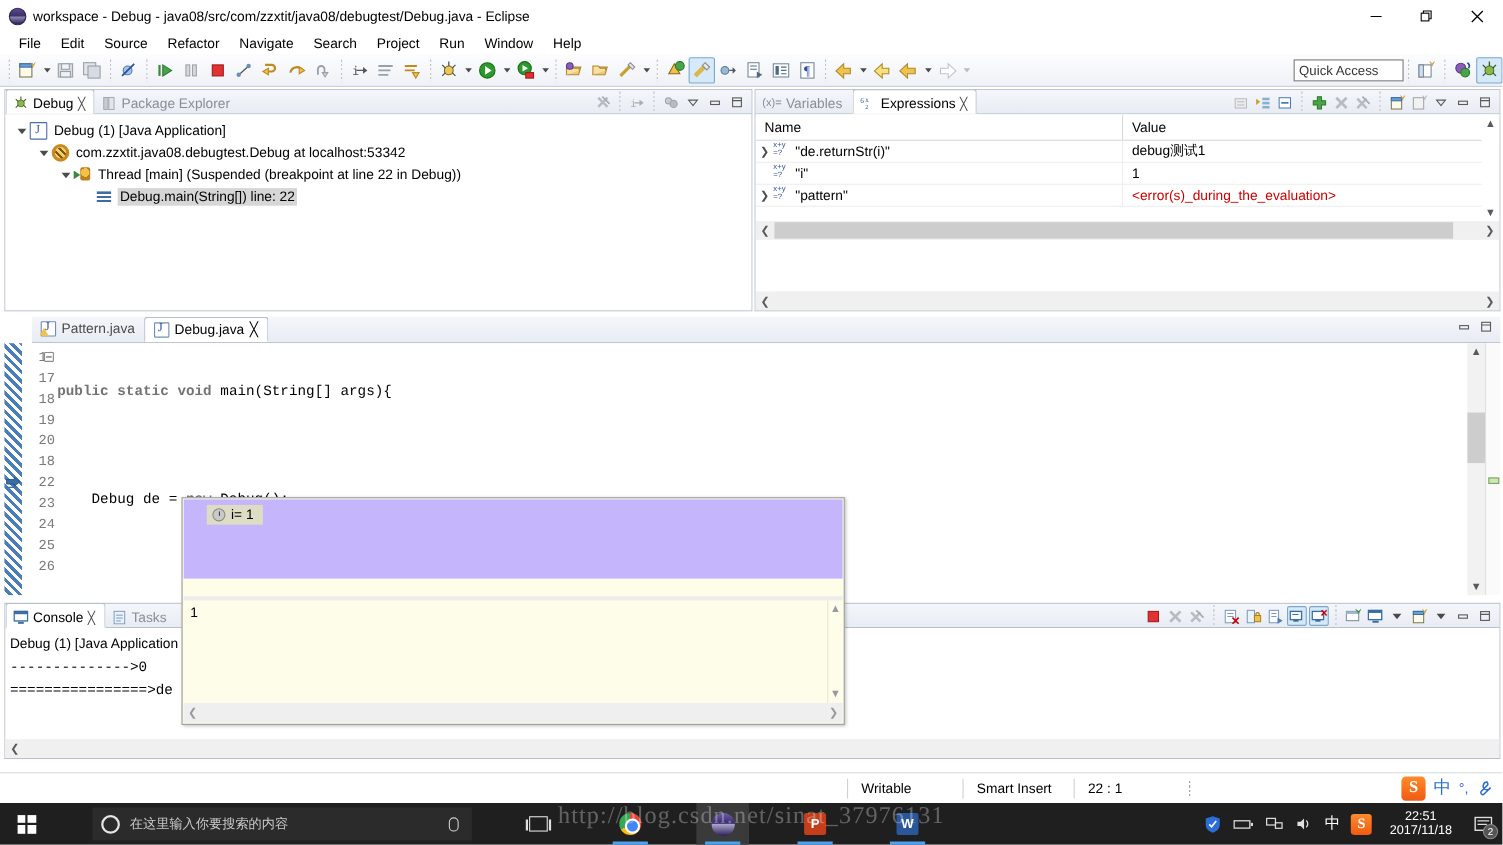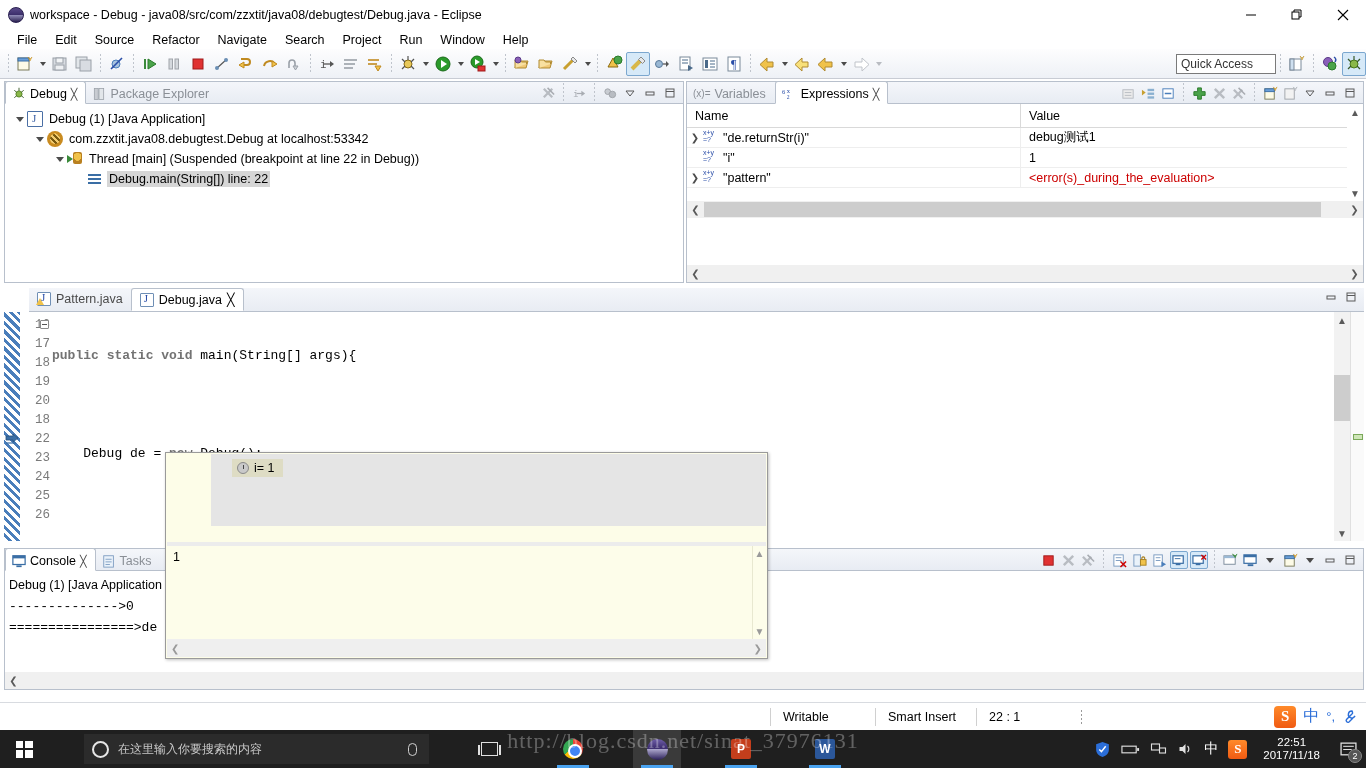--- a/index.html
+++ b/index.html
@@ -187,21 +187,21 @@
   
   .console-body { font-size:12.5px; padding:4px 0 0 4px; color:#000; font-family:"Liberation Sans",sans-serif; }
   .con-line { height:21px; line-height:21px; white-space:pre; }
   .con-mono { font-family:"Liberation Mono", monospace; font-size:13px; }
 
   
   .popup {
     position:absolute; background:#fdfde8; border:1px solid #9a9a9a;
     box-shadow: 1px 1px 3px rgba(0,0,0,0.25);
   }
-  .popup-top { position:absolute; left:1px; right:1px; top:1px; height:72px; background:#e5e5e5;margin-left:44px; }
+  .popup-top { position:absolute; left:1px; right:1px; top:1px; height:72px; background:#c4b5fd; }
   .pop-chip {
     display:inline-flex; align-items:center; gap:5px;
     background:#dedcc4; padding:2px 8px 2px 5px; font-size:12.5px; color:#000;
     margin:5px 0 0 21px;
   }
   .pop-clock { width:12px;height:12px;border-radius:50%;background:#c9c9c9;border:1px solid #8a8a8a;position:relative;flex:none;}
   .pop-clock::after{content:"";position:absolute;left:5px;top:2px;width:1px;height:4px;background:#444;}
   .popup-sep { position:absolute; left:1px; right:1px; top:89px; height:4px; background:#ececec; }
   .popup-bottom { position:absolute; left:1px; right:1px; top:93px; bottom:19px; background:#fdfdea; }
   .pop-val { padding:4px 0 0 6px; font-size:12.5px; font-family:"Liberation Sans",sans-serif;}

